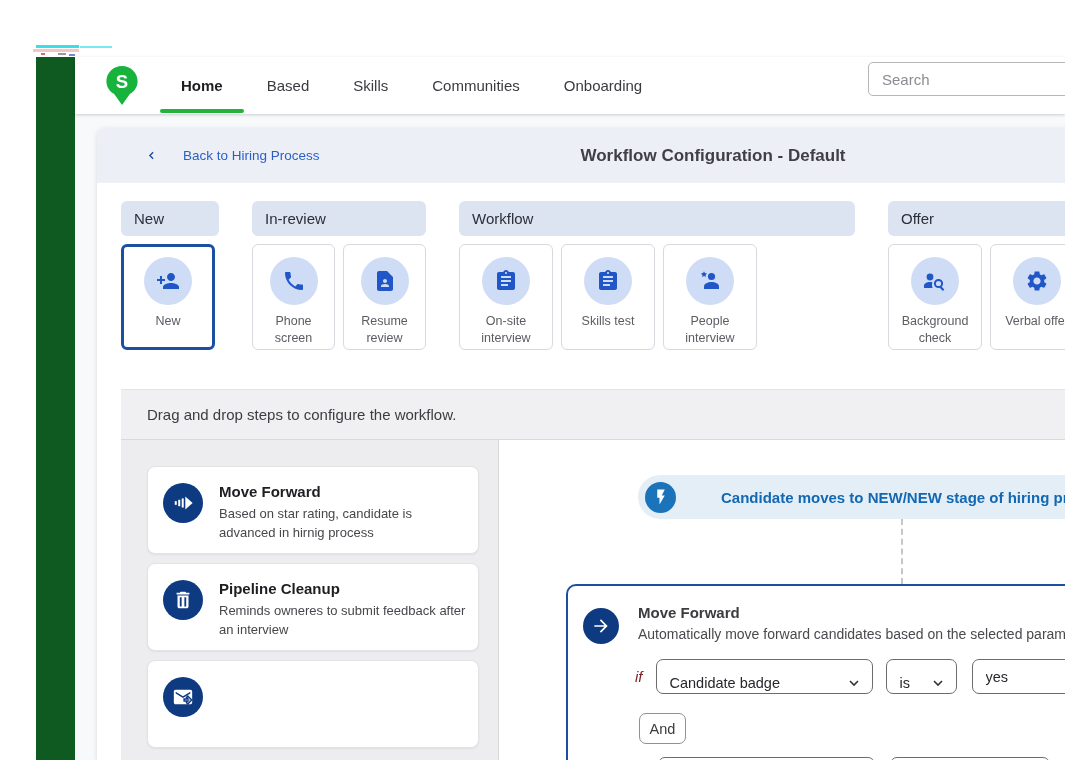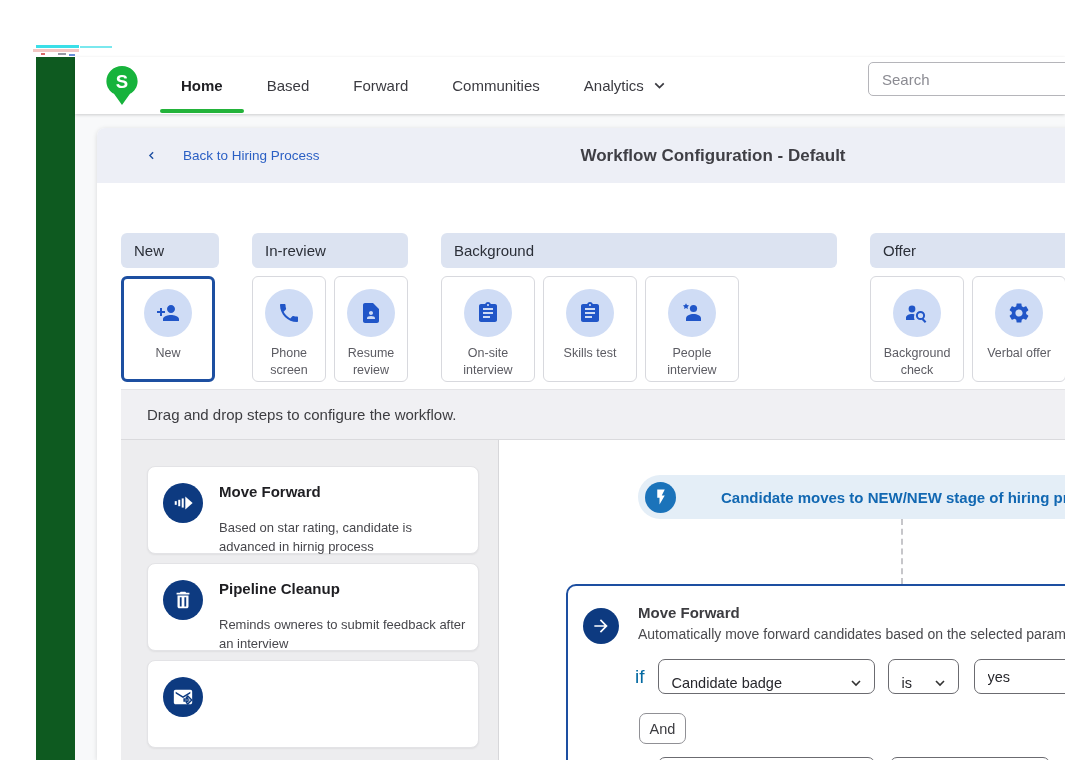--- a/index.html
+++ b/index.html
@@ -37,21 +37,21 @@
   .card-header { position:relative; height:55px; background:#edeff6; border-radius:8px 0 0 0;
               display:flex; align-items:center; }
   .back-link { margin-left:48px; display:flex; align-items:center; color:#2a5fc4; font-size:13.5px;
               cursor:pointer; }
   .back-chevron { width:13px; height:13px; color:#1d4fa1; }
   .back-text { margin-left:25px; }
   .page-title { position:absolute; left:616px; transform:translateX(-50%); font-size:17px;
               font-weight:600; color:#3f3f45; white-space:nowrap; }
 
   .stages { position:absolute; top:73px; left:24px; display:flex; gap:33px; }
-  .stage-col { flex:none;margin-top:32px; }
+  .stage-col { flex:none; }
   .stage-pill { height:35px; background:#dce3f1; border-radius:6px; display:flex; align-items:center;
               padding-left:13px; font-size:15px; color:#2b2f38; }
   .stage-cards { display:flex; gap:8px; margin-top:8px; }
   .stage-card { width:94px; height:106px; background:#fff; border:1px solid #d8d9de; border-radius:6px;
               display:flex; flex-direction:column; align-items:center; cursor:pointer; }
   .stage-card.selected { border:3px solid #1d4fa1; }
   .icon-circle { width:48px; height:48px; border-radius:50%; background:#cfdcf5; margin-top:12px;
               display:flex; align-items:center; justify-content:center; color:#2156c8; flex:none; }
   .stage-card.selected .icon-circle { margin-top:10px; }
   .icon-circle svg { width:24px; height:24px; }
@@ -67,40 +67,40 @@
   .steps-panel { width:378px; flex:none; background:#ededef; border-right:1px solid #d7d7da; }
   .step-card { width:332px; margin-left:26px; margin-top:9px; height:88px; background:#fff;
               border:1px solid #e3e3e6; border-radius:8px; box-shadow:0 1px 2px rgba(0,0,0,.06);
               display:flex; padding:16px 12px 0 15px; cursor:grab; }
   .step-card:first-child { margin-top:26px; }
   .step-icon-circle { width:40px; height:40px; border-radius:50%; background:#0d3a80; flex:none;
               display:flex; align-items:center; justify-content:center; color:#fff; }
   .step-icon-circle svg { width:22px; height:22px; }
   .step-text { margin-left:16px; }
   .step-title { font-size:15px; font-weight:bold; color:#1e1e22; }
-  .step-desc { font-size:13px; color:#47474c; line-height:19px; margin-top:18px; max-width:248px; }
+  .step-desc { font-size:13px; color:#47474c; line-height:19px; margin-top:4px; max-width:248px; }
 
   .canvas { flex:1; position:relative; background:#fff; }
   .trigger-pill { position:absolute; left:139px; top:35px; height:44px; width:620px; background:#e4eef7;
               border-radius:22px; display:flex; align-items:center; padding-left:7px; cursor:pointer; }
   .trigger-circle { width:31px; height:31px; border-radius:50%; background:#1b73ba; display:flex;
               align-items:center; justify-content:center; color:#fff; flex:none; }
   .trigger-circle svg { width:18px; height:18px; }
   .trigger-text { margin-left:45px; font-size:15px; font-weight:bold; color:#1268b2; white-space:nowrap; }
   .connector { position:absolute; left:402px; top:79px; height:65px; border-left:2px dashed #c6c6ca; }
 
   .config-card { position:absolute; left:67px; top:144px; width:600px; height:400px; background:#fff;
               border:2.5px solid #1d4fa1; border-radius:10px; }
   .config-circle { position:absolute; left:15px; top:22px; width:36px; height:36px; border-radius:50%;
               background:#0d3a80; display:flex; align-items:center; justify-content:center; color:#fff; }
   .config-circle svg { width:20px; height:20px; }
   .config-title { position:absolute; left:70px; top:18px; font-size:15px; font-weight:bold; color:#3c3c40; }
   .config-desc { position:absolute; left:70px; top:40px; font-size:14px; color:#4a4a4e; white-space:nowrap; }
   .cond-row1 { position:absolute; left:67px; top:73px; display:flex; align-items:center; }
-  .if-label { font-size:19px; color:#0369a1; }
+  .if-label { font-size:15px; color:#7f1d1d;font-style:italic; }
   .select-box { height:35px; border:1.3px solid #6b6b70; border-radius:7px; background:#fff;
               display:flex; align-items:center; justify-content:space-between; padding:12px 10px 0 13px;
               font-size:14.5px; color:#27272c; cursor:pointer; }
   .select-caret { width:16px; height:16px; color:#333; flex:none; }
   .sel-field { width:217px; margin-left:13px; }
   .sel-op { width:71px; margin-left:13px; }
   .value-input { width:300px; height:35px; margin-left:15px; border:1.3px solid #6b6b70;
               border-radius:7px; font-size:14.5px; color:#27272c; padding-left:13px;
               font-family:inherit; outline:none; }
   .and-btn { position:absolute; left:71px; top:127px; width:47px; height:31px; border:1px solid #909095;
@@ -126,28 +126,23 @@
   <div class="page-bg"></div>
 
   <div class="navbar">
     <svg class="logo" viewBox="0 0 34 42">
       <path d="M17 1C25.8 1 33 8 33 16.6c0 5.9-3.5 10.6-7.8 12.9L17 41l-8.2-11.5C4.5 27.2 1 22.5 1 16.6 1 8 8.2 1 17 1z" fill="#17b33c"></path>
       <text x="17" y="23.5" text-anchor="middle" font-size="19" font-weight="bold" fill="#ffffff">S</text>
     </svg>
     <div class="nav-items">
       <div class="nav-item active">Home</div>
       <div class="nav-item">Based</div>
-      <div class="nav-item">Forward</div>
+      <div class="nav-item">Skills</div>
       <div class="nav-item">Communities</div>
-      <div class="nav-item">
-        <span>Analytics</span>
-        <svg class="nav-caret" viewBox="0 0 24 24" fill="none" stroke="currentColor" stroke-width="2.4">
-            <path d="M6 9l6 6 6-6"></path>
-          </svg>
-      </div>
+      <div class="nav-item">Onboarding</div>
     </div>
     <input class="search-input" type="text" placeholder="Search" style="">
   </div>
 
   <div class="main-card">
 
     <div class="card-header">
       <div class="back-link">
         <svg class="back-chevron" viewBox="0 0 24 24" fill="none" stroke="currentColor" stroke-width="2.6">
             <path d="M15 6l-6 6 6 6"></path>
@@ -166,21 +161,21 @@
             <div class="icon-circle">
               <svg viewBox="0 0 24 24" fill="currentColor">
                   <path d="M15 12c2.21 0 4-1.79 4-4s-1.79-4-4-4-4 1.79-4 4 1.79 4 4 4zm-9-2V7H4v3H1v2h3v3h2v-3h3v-2H6zm9 4c-2.67 0-8 1.34-8 4v2h16v-2c0-2.66-5.33-4-8-4z"></path>
                 </svg>
             </div>
             <div class="card-label">New</div>
           </div>
         </div>
       </div>
 
-      <div class="stage-col" style="width:156px">
+      <div class="stage-col" style="width:174px">
         <div class="stage-pill">In-review</div>
         <div class="stage-cards">
           <div class="stage-card">
             <div class="icon-circle">
               <svg viewBox="0 0 24 24" fill="currentColor">
                   <path d="M6.62 10.79c1.44 2.83 3.76 5.14 6.59 6.59l2.2-2.2c.27-.27.67-.36 1.02-.24 1.12.37 2.33.57 3.57.57.55 0 1 .45 1 1V20c0 .55-.45 1-1 1-9.39 0-17-7.61-17-17 0-.55.45-1 1-1h3.5c.55 0 1 .45 1 1 0 1.25.2 2.45.57 3.57.11.35.03.74-.25 1.02l-2.2 2.2z"></path>
                 </svg>
             </div>
             <div class="card-label">Phone screen</div>
           </div>
@@ -189,21 +184,21 @@
               <svg viewBox="0 0 24 24" fill="currentColor">
                   <path d="M14 2H6c-1.1 0-2 .9-2 2v16c0 1.1.89 2 1.99 2H18c1.1 0 2-.9 2-2V8l-6-6zm-2 8c1.1 0 2 .9 2 2s-.9 2-2 2-2-.9-2-2 .9-2 2-2zm4 8H8v-.57c0-.81.48-1.53 1.22-1.85.85-.37 1.79-.58 2.78-.58.99 0 1.93.21 2.78.58.74.32 1.22 1.04 1.22 1.85V18z"></path>
                 </svg>
             </div>
             <div class="card-label">Resume review</div>
           </div>
         </div>
       </div>
 
       <div class="stage-col" style="width:396px">
-        <div class="stage-pill">Background</div>
+        <div class="stage-pill">Workflow</div>
         <div class="stage-cards">
           <div class="stage-card">
             <div class="icon-circle">
               <svg viewBox="0 0 24 24" fill="currentColor">
                   <path d="M19 3h-4.18C14.4 1.84 13.3 1 12 1c-1.3 0-2.4.84-2.82 2H5c-1.1 0-2 .9-2 2v14c0 1.1.9 2 2 2h14c1.1 0 2-.9 2-2V5c0-1.1-.9-2-2-2zm-7 0c.55 0 1 .45 1 1s-.45 1-1 1-1-.45-1-1 .45-1 1-1zm2 14H7v-2h7v2zm3-4H7v-2h10v2zm0-4H7V7h10v2z"></path>
                 </svg>
             </div>
             <div class="card-label">On-site interview</div>
           </div>
           <div class="stage-card">

